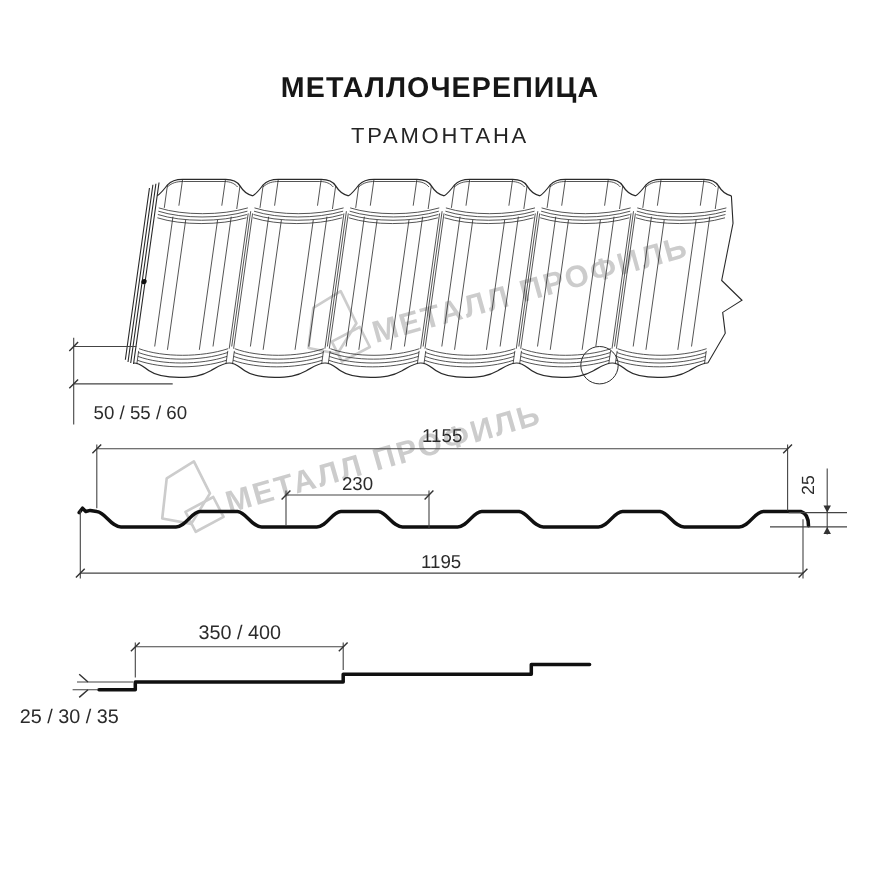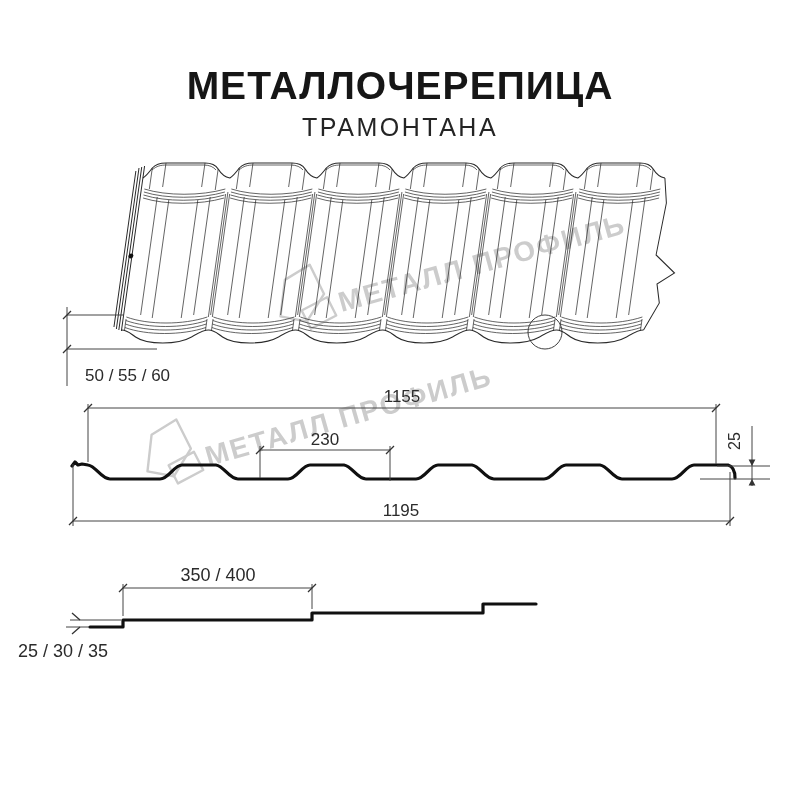--- a/index.html
+++ b/index.html
@@ -1,21 +1,21 @@
 <!DOCTYPE html>
 <html><head>
 <meta charset="utf-8">
 <style>
   html,body{margin:0;padding:0;background:#fff;}
   .stage{position:relative;width:800px;height:800px;background:#fff;overflow:hidden;
          font-family:"Liberation Sans","DejaVu Sans",sans-serif;}
   .title{position:absolute;top:64px;left:0;width:800px;text-align:center;
-         font-size:39px;font-weight:800;letter-spacing:1px;color:#161616;}
+         font-size:26px;font-weight:800;letter-spacing:1px;color:#161616;}
   .subtitle{position:absolute;top:113px;left:0;width:800px;text-align:center;
-         font-size:25px;font-weight:400;letter-spacing:2.5px;color:#242424;}
+         font-size:20px;font-weight:400;letter-spacing:2.5px;color:#242424;}
   svg{position:absolute;left:0;top:0;}
   .dimtxt{font-size:17px;fill:#2b2b2b;}
   .dimtxt-lg{font-size:18px;fill:#2b2b2b;}
   .wmtxt{font-size:28px;font-weight:700;letter-spacing:2px;fill:#cccccc;}
   .thin{stroke:#444;stroke-width:1;fill:none;}
   .tick{stroke:#333;stroke-width:1.3;fill:none;}
   .thick{stroke:#101010;stroke-width:3.2;fill:none;stroke-linejoin:round;stroke-linecap:round;}
   .wm{stroke:#cccccc;stroke-width:2.4;fill:none;stroke-linejoin:round;}
 </style>
 </head>

